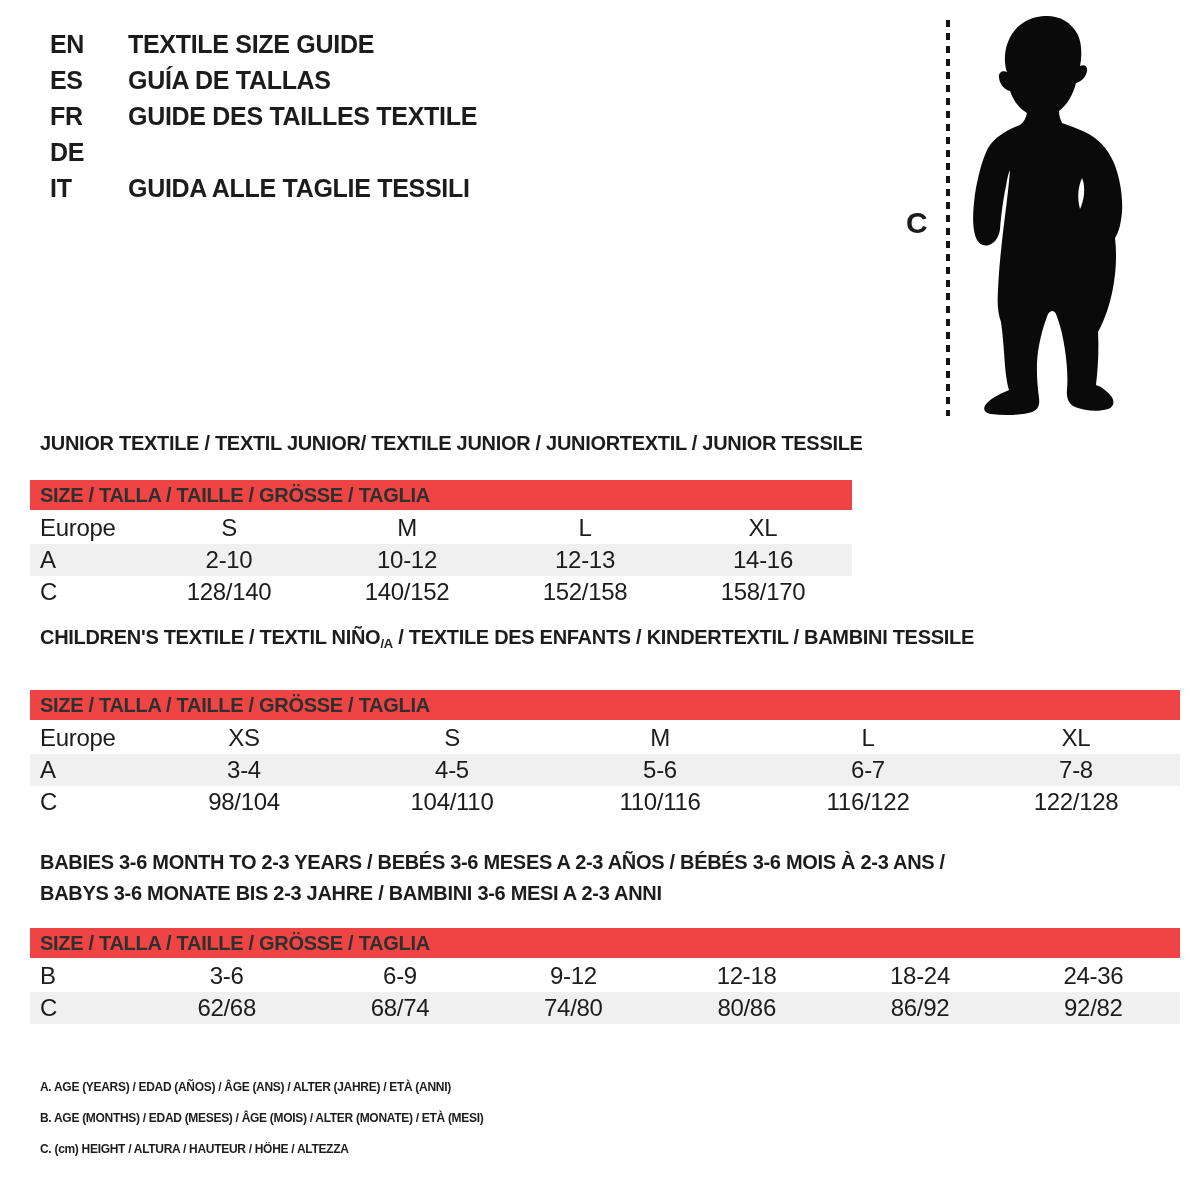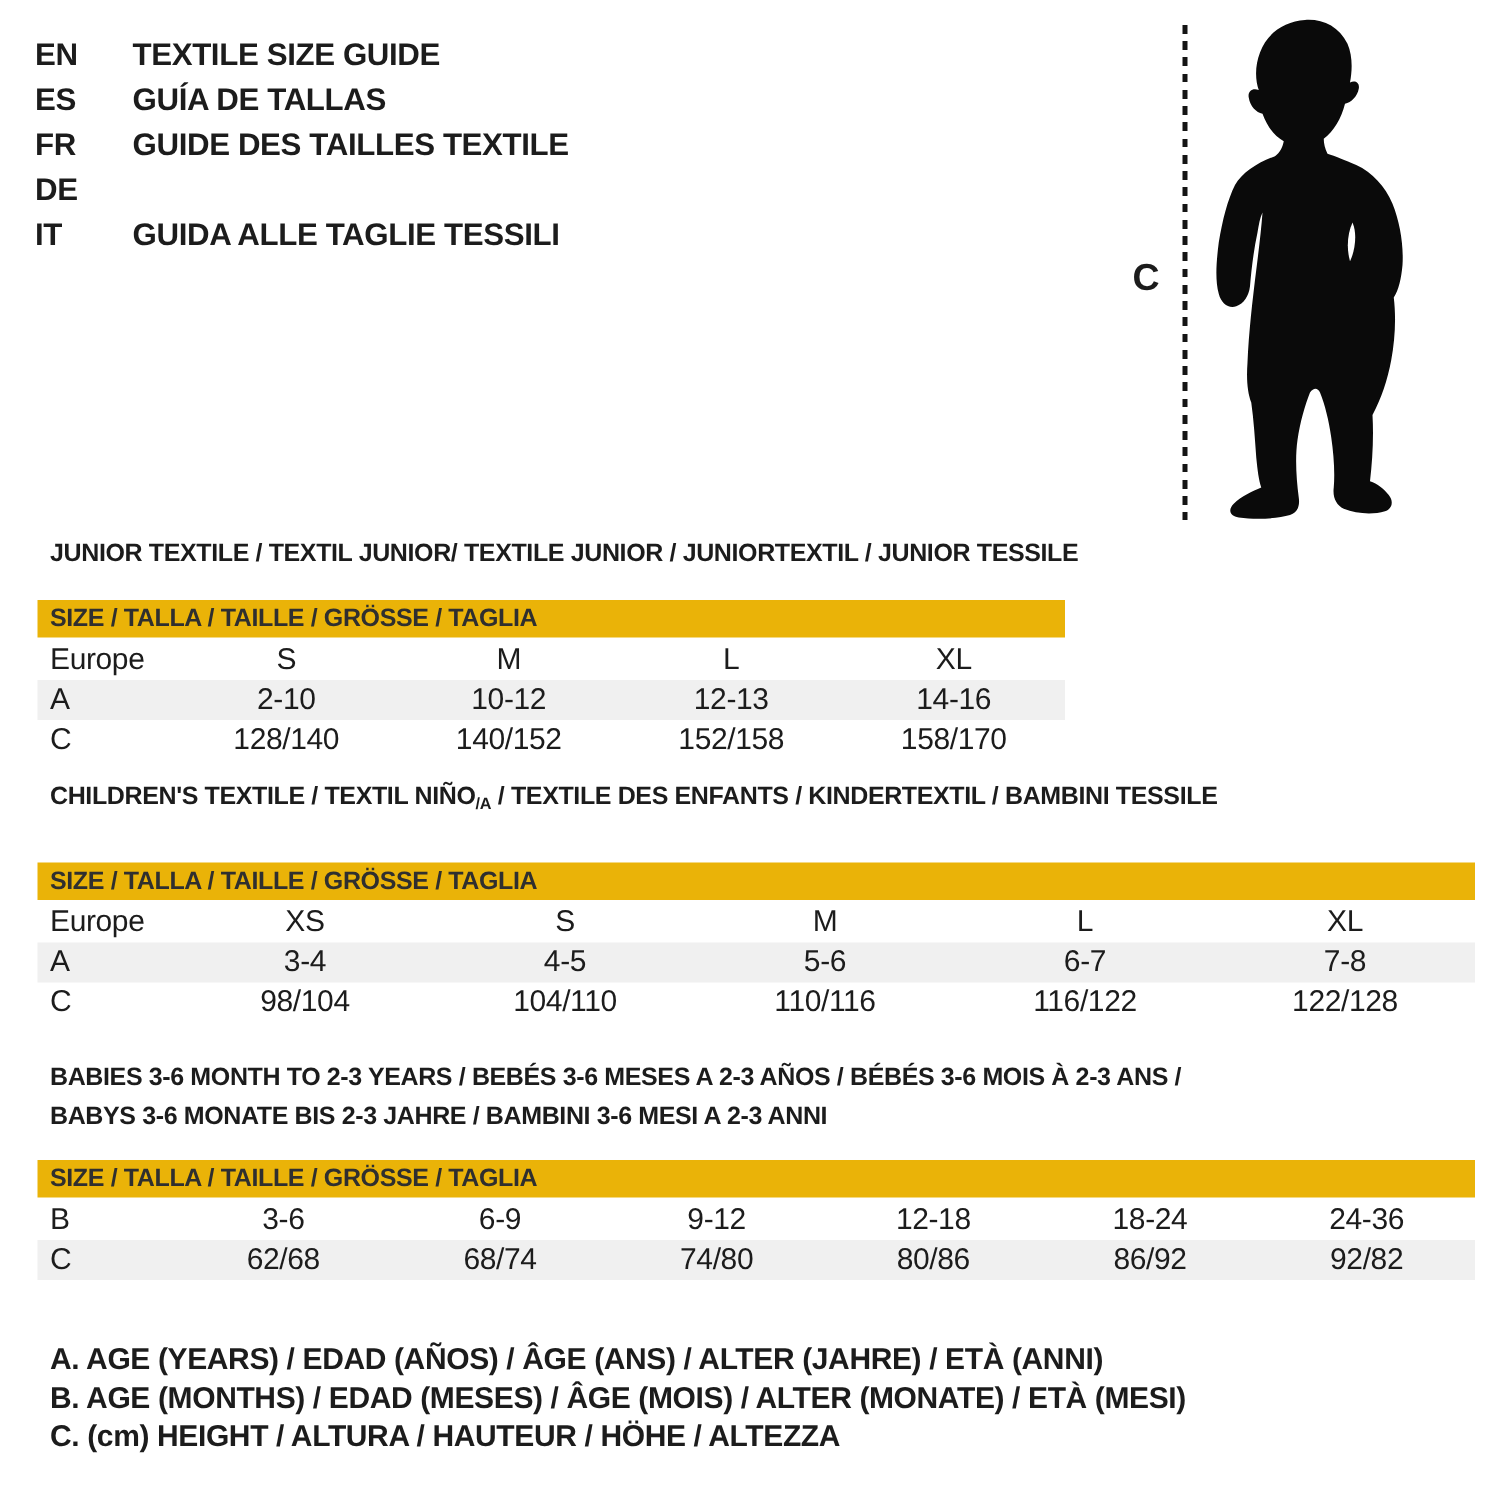--- a/index.html
+++ b/index.html
@@ -8,21 +8,21 @@
     width: 1200px;
     height: 1200px;
     background: #ffffff;
     font-family: "Liberation Sans", sans-serif;
     color: #1c1c1c;
     overflow: hidden;
     letter-spacing: -0.3px;
   }
 
   
-  .lang-header { position: absolute; left: 28px; top: 26px; }
+  .lang-header { position: absolute; left: 50px; top: 26px; }
   .lang-row { display: flex; height: 36px; align-items: center; font-weight: 700; font-size: 25px; }
   .lang-code { width: 78px; flex: 0 0 78px; }
   .lang-title { white-space: nowrap; text-align: center; }
 
   
   .measure-line {
     position: absolute; left: 946px; top: 20px; width: 4px; height: 396px;
     background: repeating-linear-gradient(to bottom, #141414 0 7px, transparent 7px 13px);
   }
   .c-label {
@@ -42,36 +42,36 @@
   .subscript { font-size: 13px; position: relative; top: 4px; letter-spacing: -0.2px; }
 
   
   .sg-table { position: absolute; left: 30px; }
   .table-junior   { top: 480px; width: 822px; }
   .table-children { top: 690px; width: 1150px; }
   .table-babies   { top: 928px; width: 1150px; }
 
   .size-header {
     height: 30px; line-height: 30px;
-    background: #eab308; color: #2f2f2f;
+    background: #ef4444; color: #2f2f2f;
     font-size: 20px; font-weight: 700;
     padding-left: 10px; box-sizing: border-box;
     margin-bottom: 2px;
   }
   .trow { display: grid; height: 32px; line-height: 32px; font-size: 24px; font-weight: 400; }
   .rows > .trow:nth-child(even) { background: #f0f0f0; }
   .cols-4 { grid-template-columns: 110px repeat(4, 1fr); }
   .cols-5 { grid-template-columns: 110px repeat(5, 1fr); }
   .cols-6 { grid-template-columns: 110px repeat(6, 1fr); }
   .cell { text-align: center; white-space: nowrap; }
   .cell.label { text-align: left; padding-left: 10px; }
 
   
   .legend { position: absolute; left: 40px; top: 1072px; }
-  .legend-line { height: 31px; line-height: 31px; font-size: 24px; font-weight: 700; white-space: nowrap; }
+  .legend-line { height: 31px; line-height: 31px; font-size: 12px; font-weight: 700; white-space: nowrap; }
 </style>
 </head>
 <body>
 
 <div class="page">
 
   <div class="lang-header">
     <div class="lang-row">
       <span class="lang-code">EN</span>
       <span class="lang-title">TEXTILE SIZE GUIDE</span>

